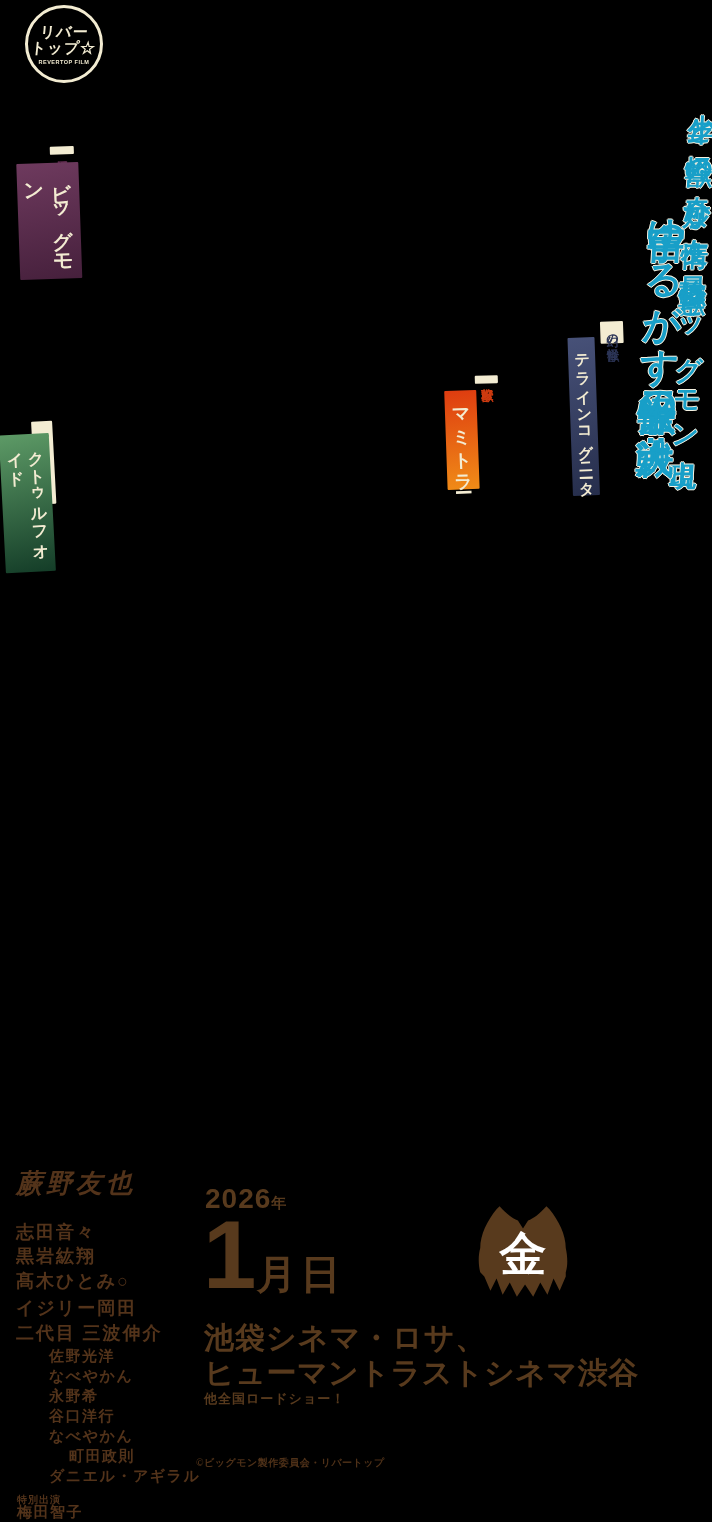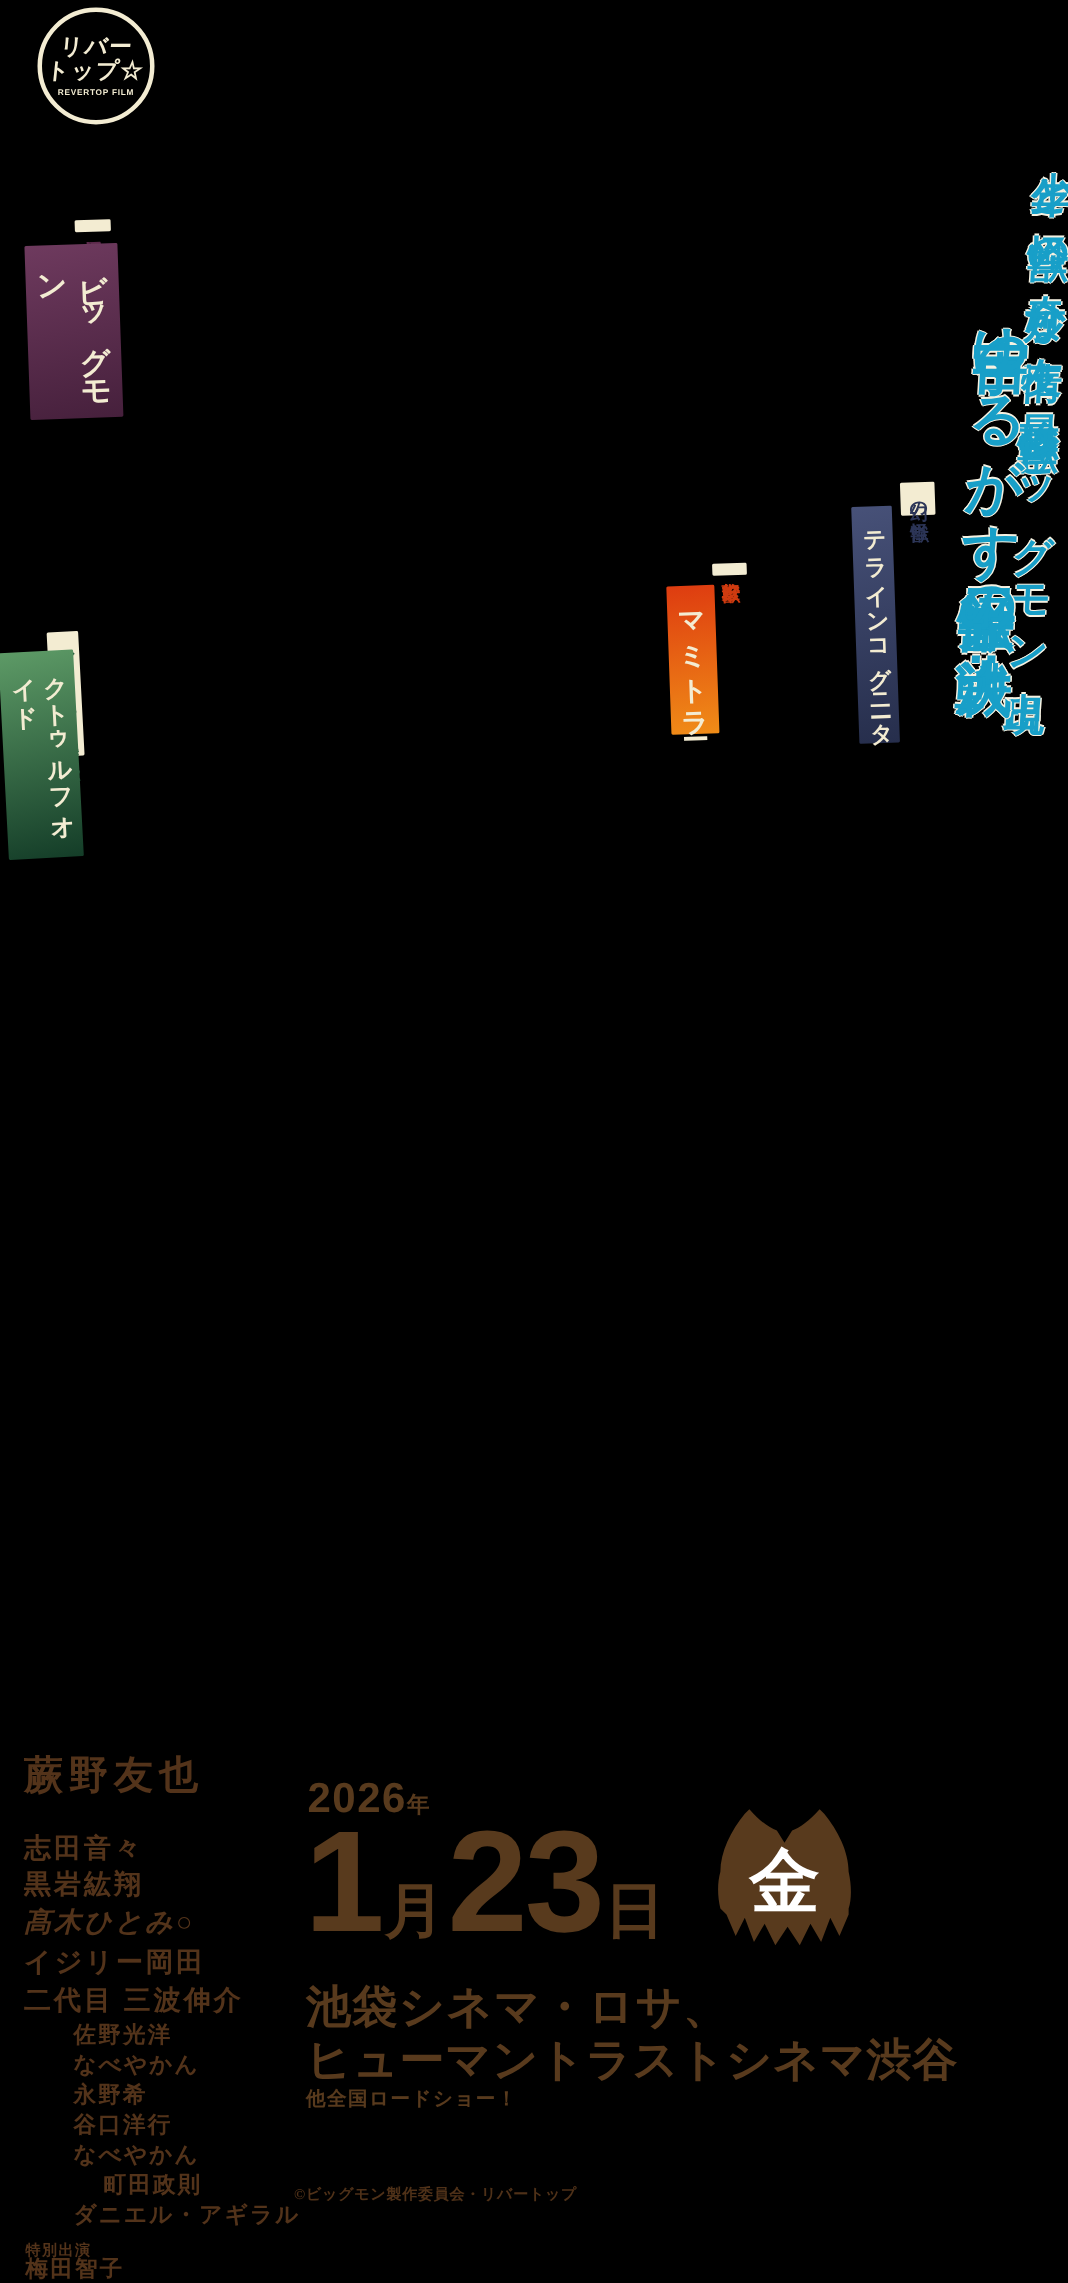--- a/index.html
+++ b/index.html
@@ -60,21 +60,21 @@
   .kl-mami .kname{left:0;top:14px;font-size:18px;letter-spacing:1px;
     background:linear-gradient(175deg,#de3c10,#f08c17);}
 
   .kl-cthu{left:2px;top:422px;width:54px;height:150px;transform:rotate(-3deg);}
   .kl-cthu .title{right:0;top:0;font-size:11px;color:#1d5534;}
   .kl-cthu .kname{left:0;top:12px;font-size:16px;letter-spacing:0.5px;
     background:linear-gradient(170deg,#5d9a66,#143d28);}
 
   
   .cast{font-family:"Liberation Serif", serif;font-weight:bold;color:#53331a;}
-  .cast-lead{left:16px;top:1166px;font-size:26px;letter-spacing:4px;}
+  .cast-lead{left:16px;top:1166px;font-size:26px;letter-spacing:4px;font-style:italic;}
   .cast-main{font-size:18px;letter-spacing:2px;margin-top:15px;}
   .cast-sub{font-size:15px;letter-spacing:1.5px;margin-left:32px;}
   .cast-special-label{left:17px;top:1493px;font-size:10px;letter-spacing:1px;font-family:Liberation Mono, monospace;}
   .cast-special{left:17px;top:1503px;font-size:15px;letter-spacing:1.5px;}
 
   
   .release{color:#583a1d;font-weight:800;}
   .rel-year{left:205px;top:1183px;font-size:28px;letter-spacing:1px;}
   .rel-year .suffix{font-size:15px;}
   .rel-date{left:203px;top:1207px;display:flex;align-items:baseline;line-height:1;}
@@ -118,42 +118,41 @@
   <div class="kname">マミトラー</div>
 </div>
 <div class="klabel kl-cthu">
   <div class="title">ダウンの中に潜む怪獣</div>
   <div class="kname">クトゥルフオイド</div>
 </div>
 
 <div class="abs cast cast-lead">蕨野友也</div>
 <div class="abs cast cast-main" style="left:16px;top:1205px;">志田音々</div>
 <div class="abs cast cast-main" style="left:16px;top:1229px;">黒岩紘翔</div>
-<div class="abs cast cast-main" style="left:16px;top:1254px;font-style:italic;">髙木ひとみ○</div>
+<div class="abs cast cast-main" style="left:16px;top:1254px;">髙木ひとみ○</div>
 <div class="abs cast cast-main" style="left:16px;top:1281px;">イジリー岡田</div>
 <div class="abs cast cast-main" style="left:16px;top:1306px;">二代目 三波伸介</div>
 
 <div class="abs cast cast-sub" style="left:17px;top:1347px;">佐野光洋</div>
 <div class="abs cast cast-sub" style="left:17px;top:1367px;">なべやかん</div>
 <div class="abs cast cast-sub" style="left:17px;top:1387px;">永野希</div>
 <div class="abs cast cast-sub" style="left:17px;top:1407px;">谷口洋行</div>
 <div class="abs cast cast-sub" style="left:17px;top:1427px;">なべやかん</div>
 <div class="abs cast cast-sub" style="left:17px;top:1447px;padding-left:20px;">町田政則</div>
 <div class="abs cast cast-sub" style="left:17px;top:1467px;">ダニエル・アギラル</div>
 
 <div class="abs cast cast-special-label">特別出演</div>
 <div class="abs cast cast-special">梅田智子</div>
 
 <div class="abs release rel-year">
   <span>2026</span><span class="suffix">年</span>
 </div>
 <div class="abs release rel-date">
   <span class="num">1</span>
   <span class="unit">月</span>
-  <span class="num">23</span>
   <span class="unit">日</span>
 </div>
 
 <div class="abs weekday-badge">
   <svg viewBox="0 0 112 104" xmlns="http://www.w3.org/2000/svg">
     <path fill="#583a1d" d="M14,46 C14,33 21,19 30,8 L33,5 C40,13 46,17 51,19 L56,27 L61,19 C66,17 72,13 79,5 L82,8 C91,19 98,33 98,46 C100,55 100,64 98,70 L98,74 L92,88 L86,76 L80,92 L73,80 L66,94 L58,82 L50,94 L43,80 L36,92 L30,76 L24,88 L18,74 L14,70 C12,62 12,53 14,46 Z"></path>
     <text x="56" y="68" text-anchor="middle" font-size="46" font-weight="bold" fill="#ffffff" font-family="Liberation Sans, sans-serif"><tspan>金</tspan></text>
   </svg>
 </div>
 

